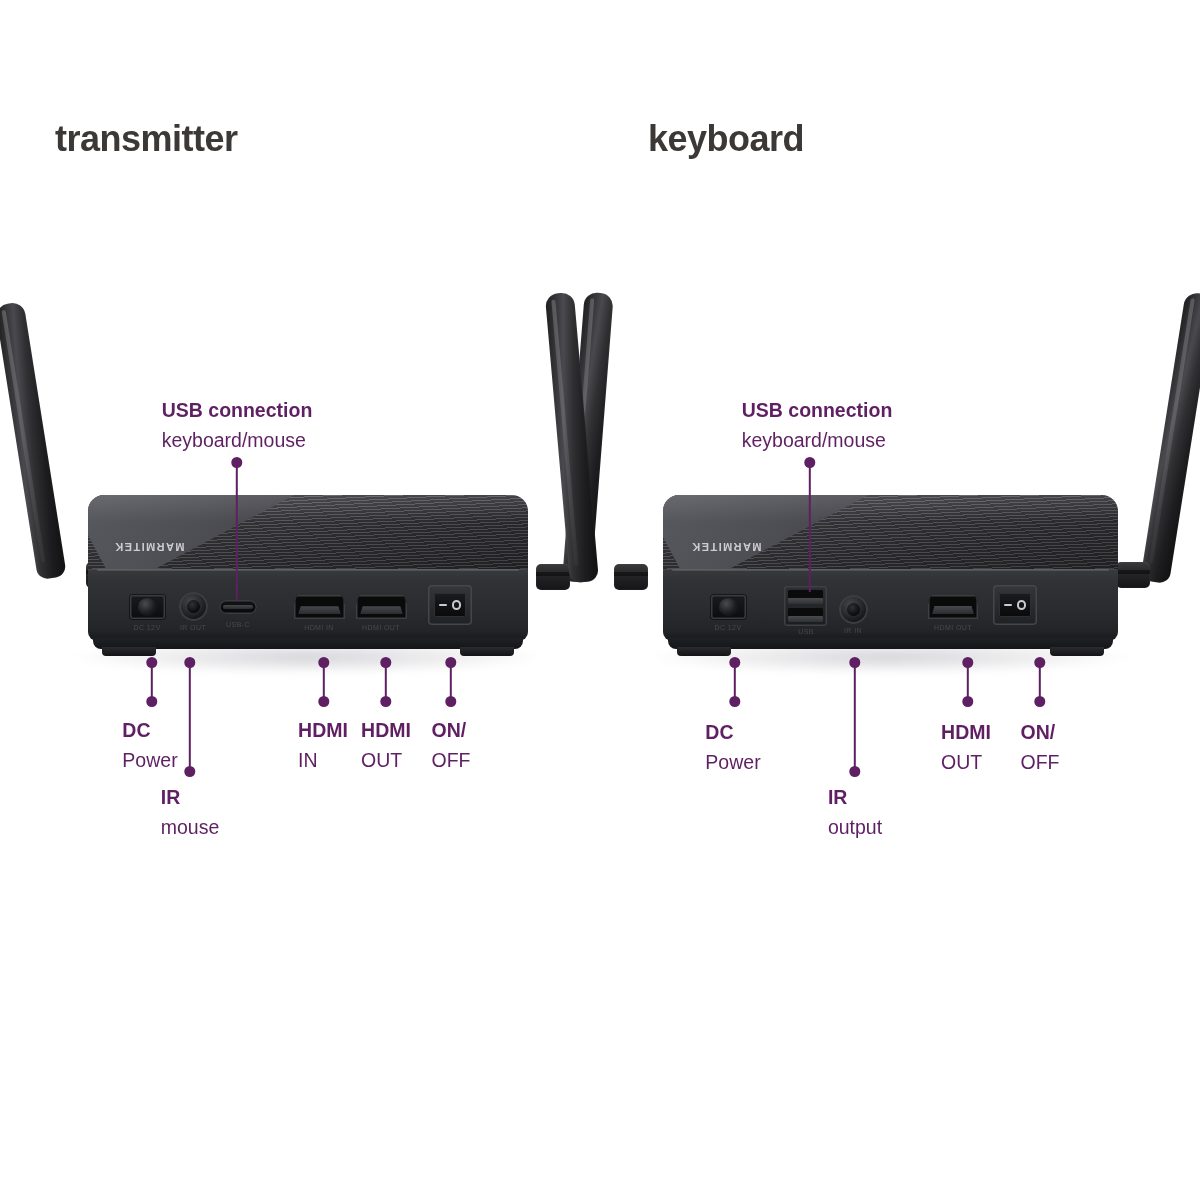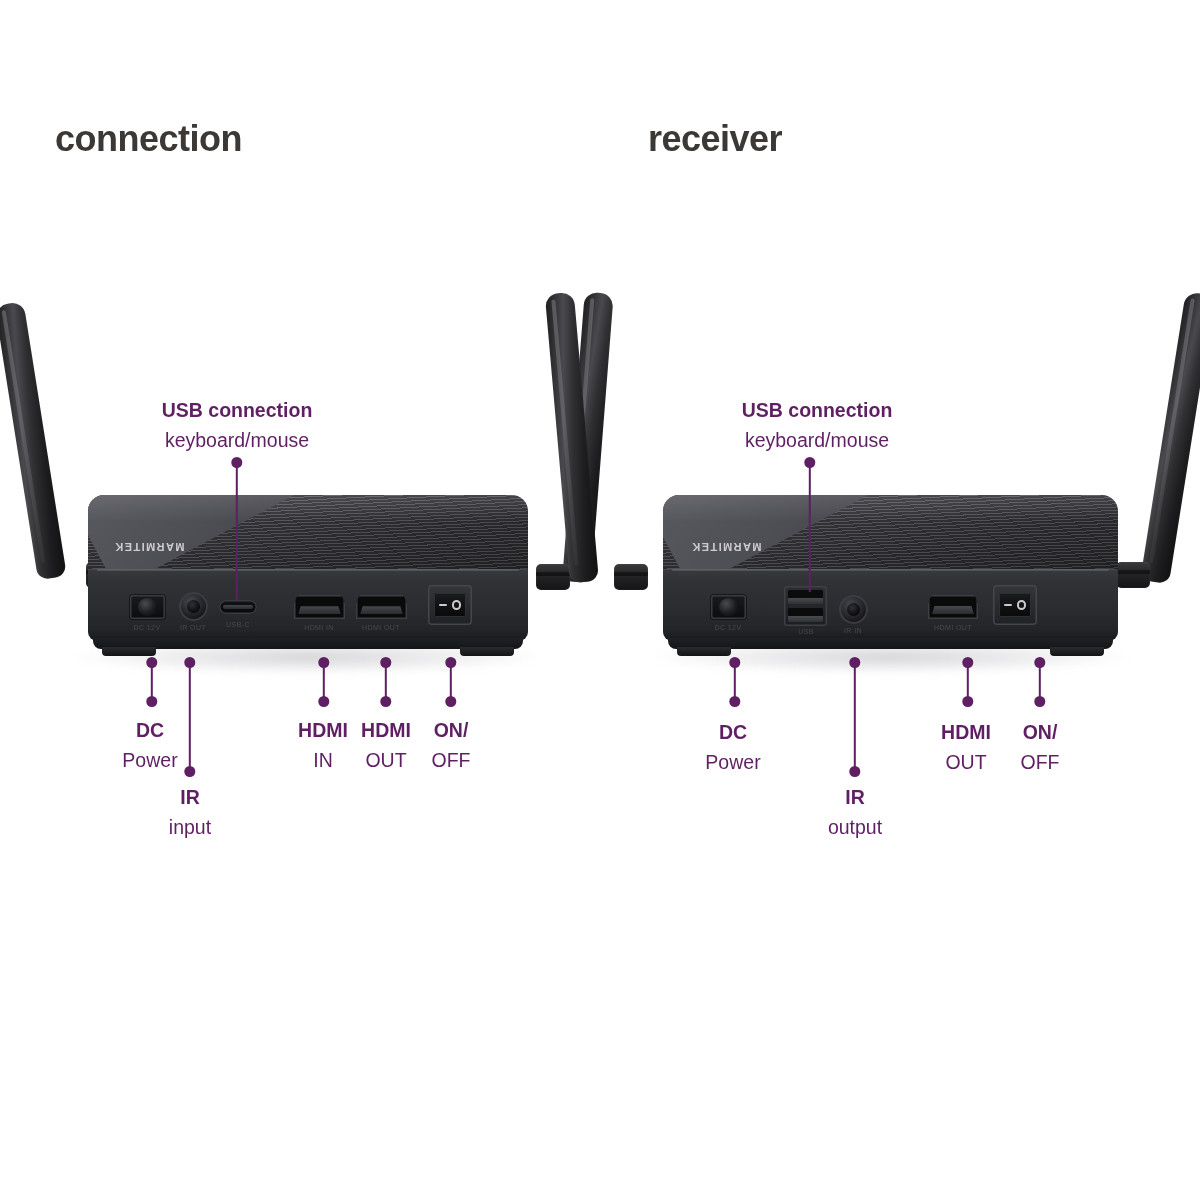--- a/index.html
+++ b/index.html
@@ -27,21 +27,21 @@
   }
 
   
   .callout {
     position: absolute;
     color: #5f1f63;
     font-size: 19.5px;
     line-height: 30px;
     white-space: nowrap;
   }
-  .callout.center { transform: translateX(-50%); text-align: center; }
+  .callout.center { transform: translateX(-50%); text-align: left; }
   .callout .l1 { font-weight: bold; display: block; }
   .callout .l2 { font-weight: normal; display: block; }
   .callout.bold-first .l1 { font-weight: bold; }
 
   .leader {
     position: absolute;
     width: 2.4px;
     background: #5f1f63;
     transform: translateX(-50%);
   }
@@ -268,21 +268,21 @@
     letter-spacing: 0.4px;
     white-space: nowrap;
     transform: translateX(-50%);
   }
 </style>
 </head>
 <body>
 
 <div id="stage">
 
-  <div class="device-title" style="left:55px; top:118px;">connection</div>
+  <div class="device-title" style="left:55px; top:118px;">transmitter</div>
 
   <div class="device">
 
     <div class="shadow" style="left:72px; top:640px; width:470px; height:34px;"></div>
 
     <div style="position:absolute; left:30px; top:300px; width:160px; height:300px;">
       <div class="antenna" style="left:8px; top:0; width:29px; height:278px;
            transform: rotate(-9deg); transform-origin: 50% 100%;"></div>
       <div class="hinge" style="left:56px; top:262px; width:34px; height:26px;"></div>
     </div>
@@ -350,21 +350,21 @@
 
     <div class="leader" style="left:152px; top:662px; height:40px;"></div>
     <div class="callout center" style="left:150px; top:715px;">
       <span class="l1">DC</span>
       <span class="l2">Power</span>
     </div>
 
     <div class="leader" style="left:190px; top:662px; height:110px;"></div>
     <div class="callout center" style="left:190px; top:782px;">
       <span class="l1">IR</span>
-      <span class="l2">input</span>
+      <span class="l2">mouse</span>
     </div>
 
     <div class="leader" style="left:324px; top:662px; height:40px;"></div>
     <div class="callout center" style="left:323px; top:715px;">
       <span class="l1">HDMI</span>
       <span class="l2">IN</span>
     </div>
 
     <div class="leader" style="left:386px; top:662px; height:40px;"></div>
     <div class="callout center" style="left:386px; top:715px;">
@@ -372,21 +372,21 @@
       <span class="l2">OUT</span>
     </div>
 
     <div class="leader" style="left:451px; top:662px; height:40px;"></div>
     <div class="callout center" style="left:451px; top:715px;">
       <span class="l1">ON/</span>
       <span class="l2">OFF</span>
     </div>
   </div>
 
-  <div class="device-title" style="left:648px; top:118px;">receiver</div>
+  <div class="device-title" style="left:648px; top:118px;">keyboard</div>
 
   <div class="device">
 
     <div class="shadow" style="left:650px; top:640px; width:480px; height:34px;"></div>
 
     <div style="position:absolute; left:560px; top:292px; width:160px; height:320px;">
       <div class="antenna" style="left:10px; top:0; width:29px; height:290px;
            transform: rotate(-5deg); transform-origin: 50% 100%;"></div>
       <div class="hinge" style="left:54px; top:272px; width:34px; height:26px;"></div>
     </div>

